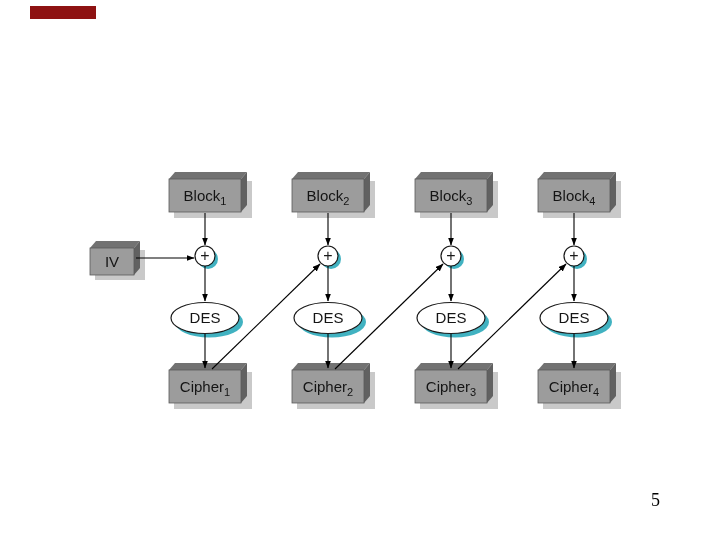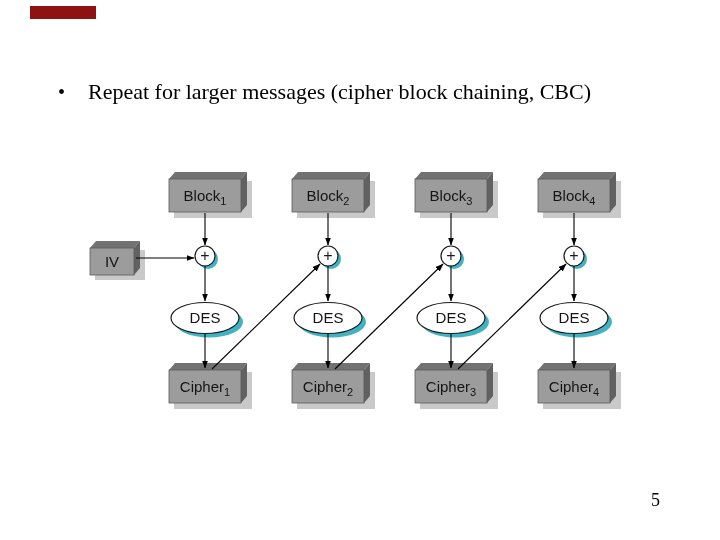--- a/index.html
+++ b/index.html
@@ -25,21 +25,20 @@
   .plus{font-family:"Liberation Sans",sans-serif;font-size:16px;fill:#1a1a1a;text-anchor:middle;}
   #ah path{fill:#000;}
 </style>
 </head>
 <body>
 
 <div class="slide">
 
   <div class="accent-bar"></div>
 
-  <div class="bullet-line"><span class="bullet-marker">•</span><span>Repeat for larger messages (cipher block chaining, CBC)</span></div>
 
   <svg class="diagram" viewBox="0 0 720 540">
     <defs>
       <marker id="ah" markerWidth="10" markerHeight="8" refX="7.5" refY="3" orient="auto" markerUnits="userSpaceOnUse">
         <path d="M0,0 L8,3 L0,6 Z"></path>
       </marker>
       <g id="box72">
         <rect class="boxShadow" x="5" y="2" width="78" height="37"></rect>
         <polygon class="boxTop" points="0,0 6,-7 78,-7 72,0"></polygon>
         <polygon class="boxSide" points="72,0 78,-7 78,26 72,33"></polygon>

